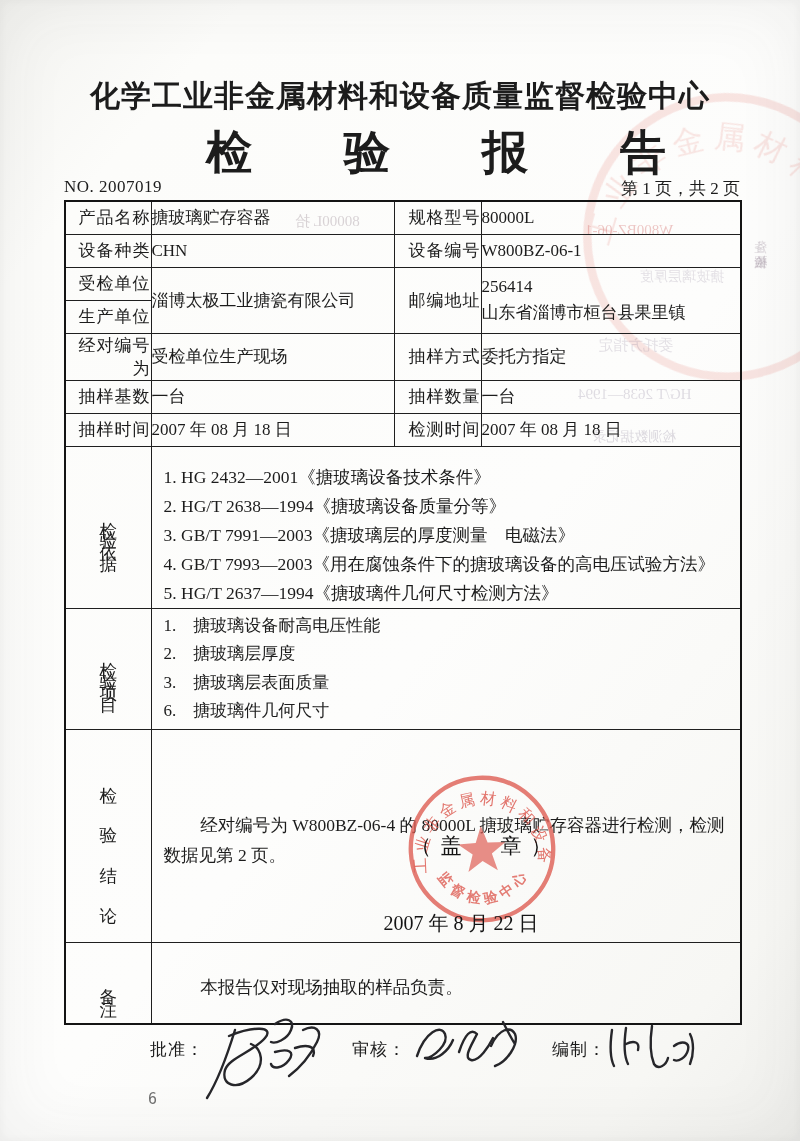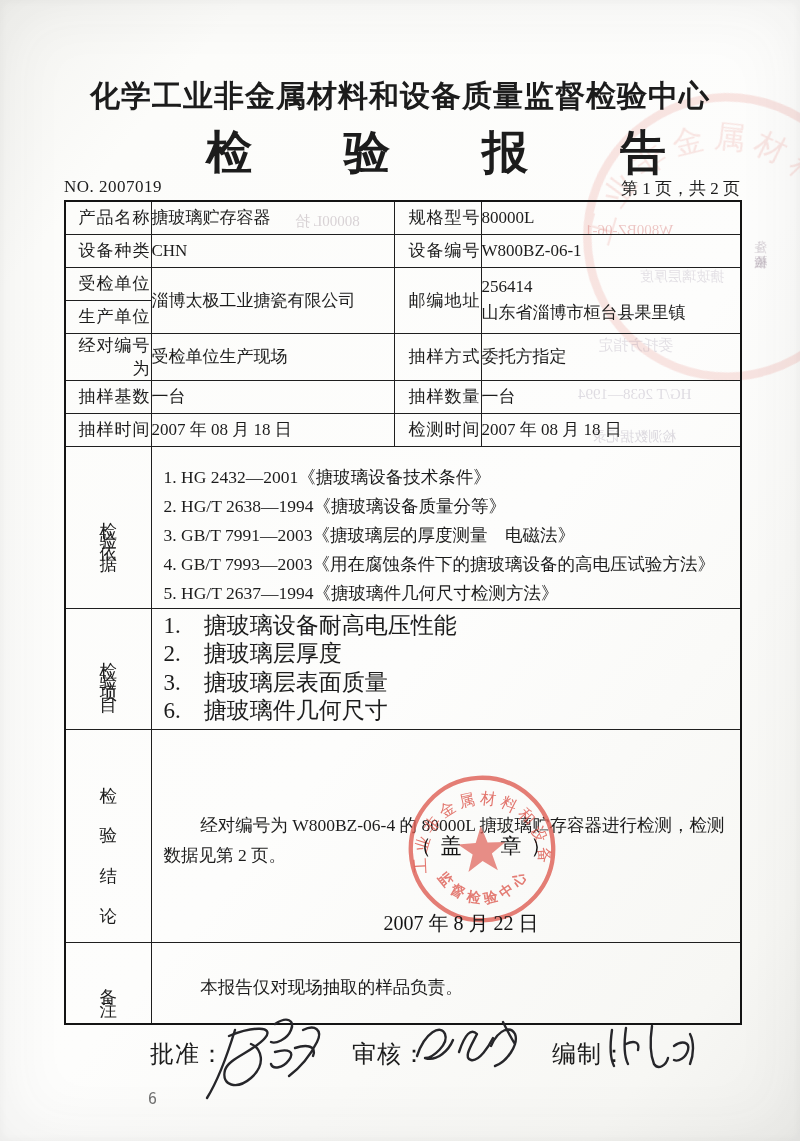--- a/index.html
+++ b/index.html
@@ -31,34 +31,34 @@
   td.val2{padding:3px 10px;line-height:26px;}
   td.vcell{text-align:center;}
   .vlabel{writing-mode:vertical-lr;text-orientation:upright;display:inline-block;
     font-size:17.5px;position:relative;}
   .ls-basis{letter-spacing:11px;top:5px;}
   .ls-items{letter-spacing:12px;top:6px;}
   .ls-concl{letter-spacing:40px;top:20px;}
   .ls-note{letter-spacing:12px;top:6px;}
   td.sec{vertical-align:top;}
   .basis-list{padding:16px 6px 0 12px;line-height:29px;font-size:17.5px;}
-  .items-list{padding:0 6px 0 12px;line-height:28.5px;font-size:23px;}
+  .items-list{padding:0 6px 0 12px;line-height:28.5px;font-size:17px;}
   td.concl{position:relative;vertical-align:top;}
   .concl-text{padding:9px 14px 0 12px;text-indent:2.1em;font-size:17.5px;line-height:30px;}
   .note-text{padding:8px 14px 0 12px;text-indent:2.1em;font-size:17.5px;vertical-align:top;}
   td.notecell{vertical-align:top;}
 
   .stamp{position:absolute;left:253px;top:42px;width:154px;height:154px;
     opacity:.92;transform:rotate(-3deg);}
   .stamp-note{position:absolute;left:250px;top:102px;width:168px;text-align:center;
     font-size:21px;letter-spacing:9px;color:#141414;}
   .stamp-date{position:absolute;left:232px;top:180px;width:200px;
     font-size:20px;color:#141414;}
 
-  .sig-label{position:absolute;font-size:24px;letter-spacing:1px;text-align:right;}
+  .sig-label{position:absolute;font-size:17px;letter-spacing:1px;text-align:right;}
   .sig{position:absolute;}
   .sig path{fill:none;stroke:#26262a;stroke-width:2.4;stroke-linecap:round;stroke-linejoin:round;}
 
   .ghost{position:absolute;pointer-events:none;}
   .ghost-stamp{left:576px;top:86px;width:302px;height:302px;opacity:.15;
     transform:rotate(16deg);filter:blur(.6px);}
   .bleed{position:absolute;transform:scaleX(-1);filter:blur(.5px);white-space:nowrap;
     font-size:15px;pointer-events:none;}
   .pencil{position:absolute;left:148px;top:1090px;font-size:15px;color:#6f6f6f;
     font-family:"DejaVu Sans Mono",monospace;}

